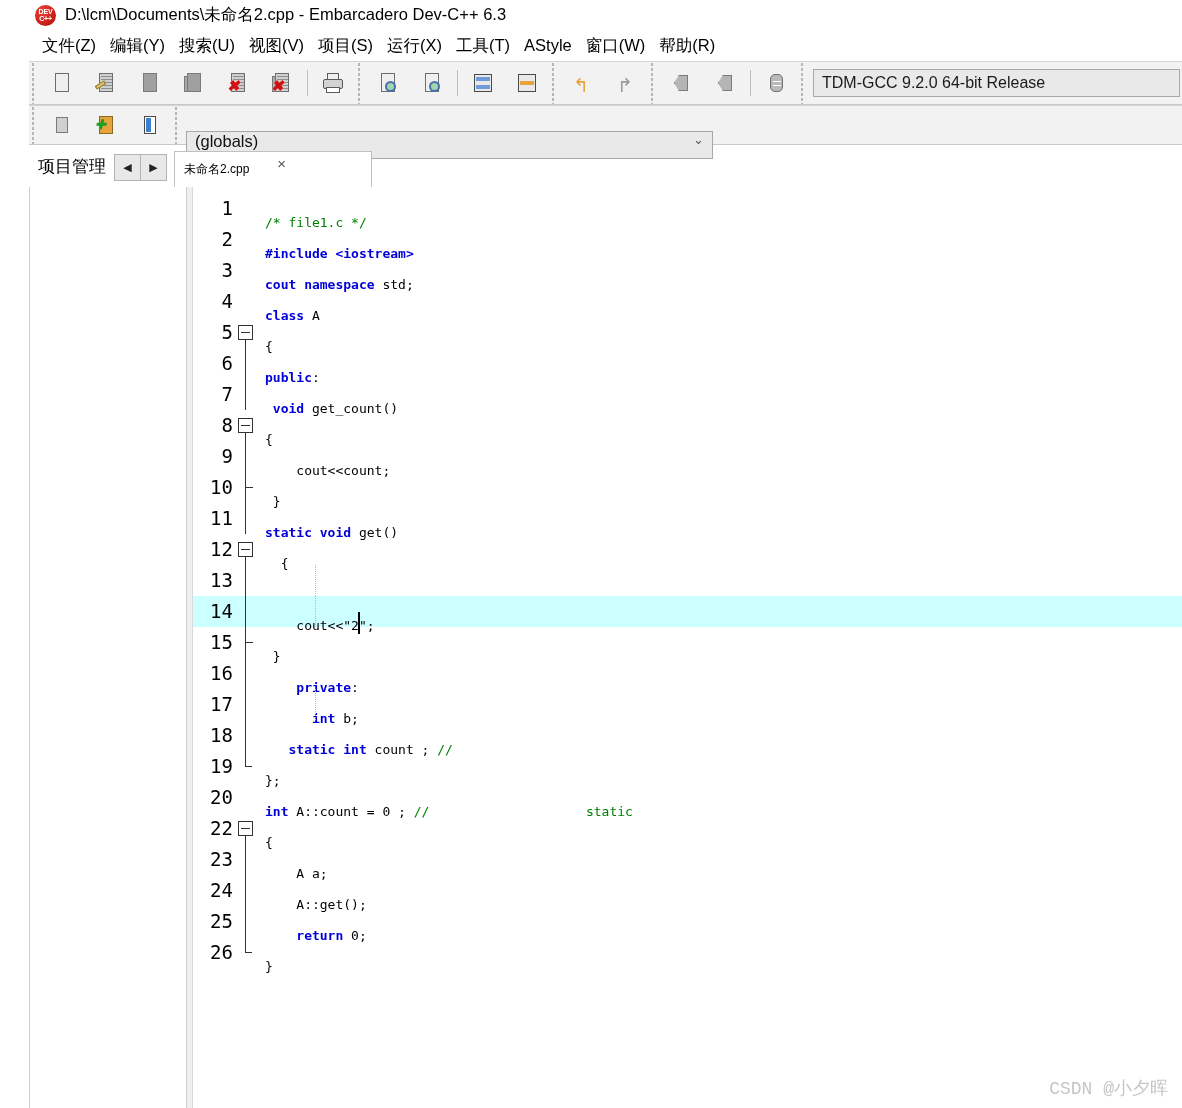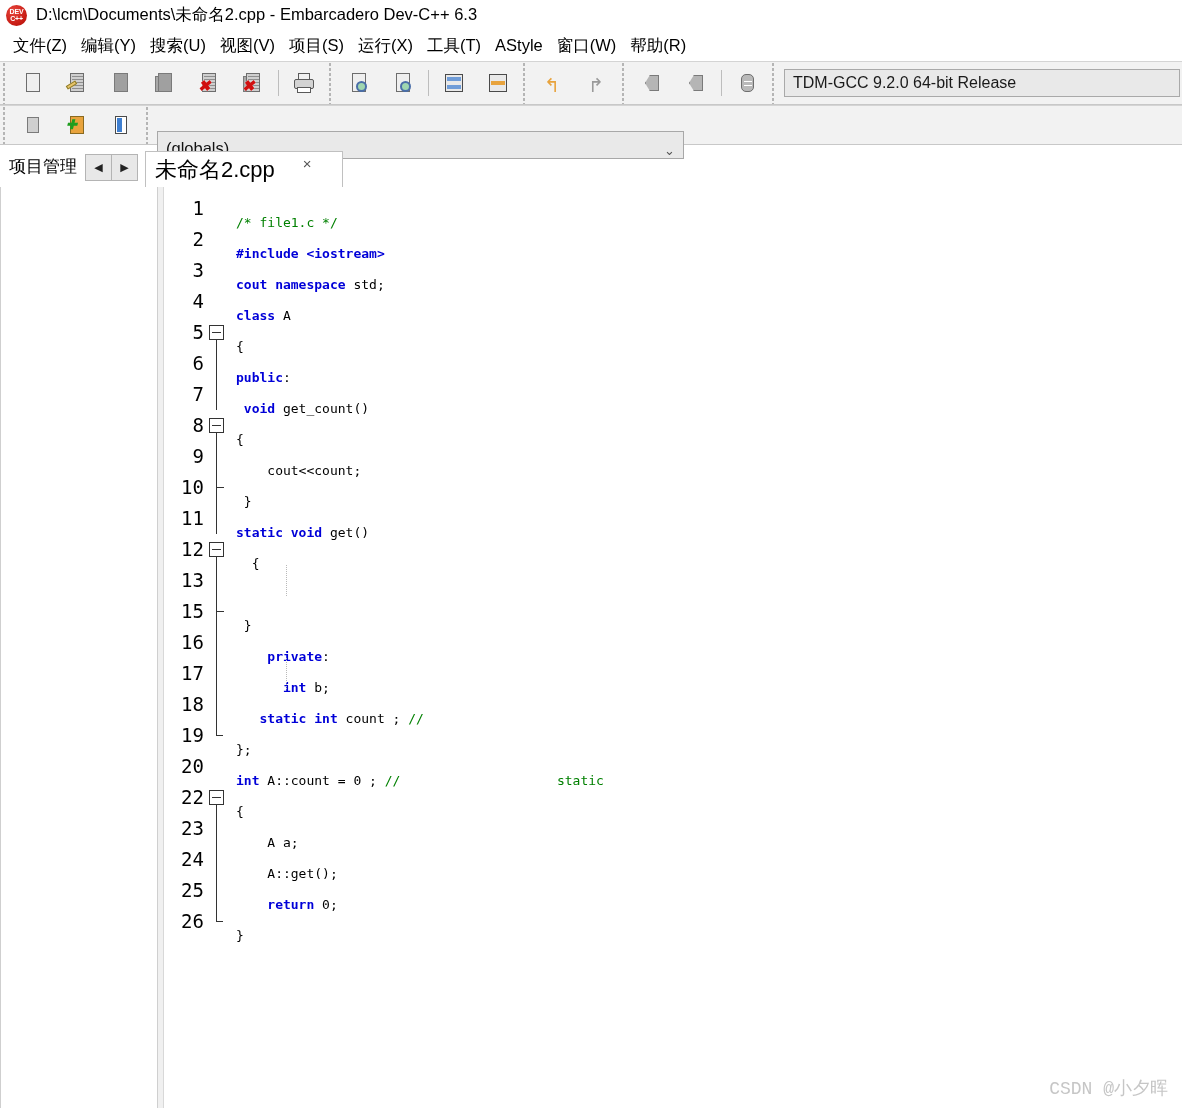--- a/index.html
+++ b/index.html
@@ -3,21 +3,21 @@
 <meta charset="utf-8">
 <style>
   * { box-sizing: border-box; }
   html, body {
     margin: 0; padding: 0;
     width: 1182px; height: 1108px;
     background: #ffffff;
     font-family: "Liberation Sans", sans-serif;
     overflow: hidden;
   }
-  #app { position: relative; width: 1182px; height: 1108px; background: #ffffff; }
+  #app { position: relative; width: 1182px; height: 1108px; background: #ffffff; padding-left: 29px; }
 
   
   .titlebar {
     height: 30px; display: flex; align-items: center;
     padding-left: 6px; background: #ffffff;
   }
   .devlogo {
     width: 21px; height: 21px; border-radius: 50%;
     background: radial-gradient(circle at 36% 30%, #e8453c 0%, #c51a12 70%, #9e0e08 100%);
     color: #ffffff; font-size: 7px; font-weight: bold; line-height: 7.4px;
@@ -62,21 +62,21 @@
   .compiler-box {
     margin-left: 4px; height: 28px; min-width: 340px; flex: 1 1 auto;
     background: #e9e9e9; border: 1px solid #a9a9a9;
     display: flex; align-items: center; padding: 0 8px;
     font-size: 16px; color: #1a1a1a; margin-right: 2px;
   }
 
   .combo {
     margin-left: 3px; height: 28px; flex: 1 1 auto; max-width: 527px;
     background: #e9e9e9; border: 1px solid #a8a8a8;
-    display: flex; align-items: flex-end; justify-content: space-between;
+    display: flex; align-items: flex-start; justify-content: space-between;
     padding: 0 8px; font-size: 16.5px; color: #111111; margin-top: 40px;
   }
   .combo .chev { color: #555; font-size: 13px; }
 
   
   .panelstrip {
     height: 42px; display: flex; align-items: flex-end; background: #ffffff;
   }
   .proj-tab {
     font-size: 17px; color: #000000; padding: 0 6px 9px 9px; white-space: nowrap;
@@ -88,21 +88,21 @@
     font-size: 11px; color: #222; margin-right: -1px;
   }
 
   .filetab {
     position: relative; margin-left: 8px;
     height: 36px; min-width: 198px;
     background: #ffffff; border: 1px solid #c0c0c0; border-bottom: none;
     display: flex; align-items: center; padding: 0 8px 0 9px;
     box-shadow: inset 0 -2px 0 #ffffff;
   }
-  .filetab .label { font-size: 22px; color: #000; white-space: nowrap; }
+  .filetab .label { font-size: 12px; color: #000; white-space: nowrap; }
   .filetab .closex {
     margin-left: 28px; font-size: 15px; color: #555; line-height: 1;
     align-self: flex-start; margin-top: 4px;
   }
 
   
   .body { position: relative; display: flex; height: 922px; }
   .projpanel {
     width: 158px; background: #ffffff; border: 1px solid #cfcfcf; border-top: none;
     flex: 0 0 auto;
@@ -540,20 +540,28 @@
             <div class="codetext"><span class="pl">  {</span></div>
           </div>
           <div class="line">
             <div class="gutter">13</div>
             <div class="foldcol">
               <i class="foldline"></i>
             </div>
             <div class="codetext"><span class="pl"></span></div>
             <i class="indentguide" style="left: 122px;"></i>
           </div>
+          <div class="line hl">
+            <div class="gutter">14</div>
+            <div class="foldcol">
+              <i class="foldline"></i>
+            </div>
+            <div class="codetext"><span class="pl">    cout&lt;&lt;"2</span><span class="caret"></span><span class="pl">";</span></div>
+            <i class="indentguide" style="left: 122px;"></i>
+          </div>
           <div class="line">
             <div class="gutter">15</div>
             <div class="foldcol">
               <i class="foldline"></i>
               <i class="foldclose"></i>
             </div>
             <div class="codetext"><span class="pl"> }</span></div>
           </div>
           <div class="line">
             <div class="gutter">16</div>

